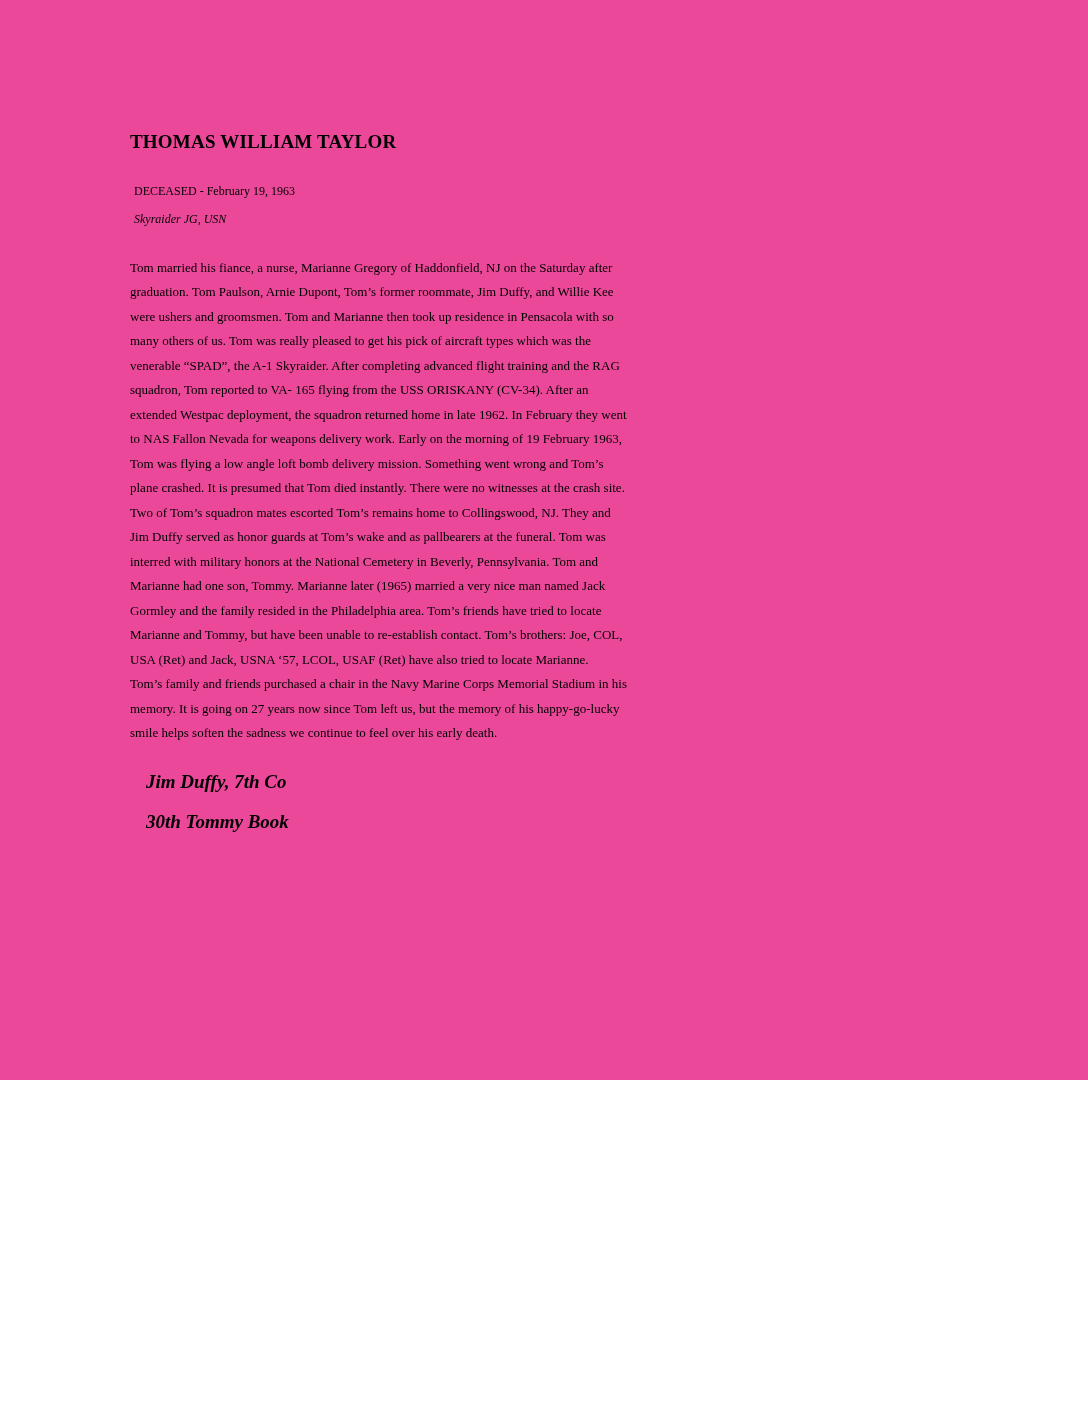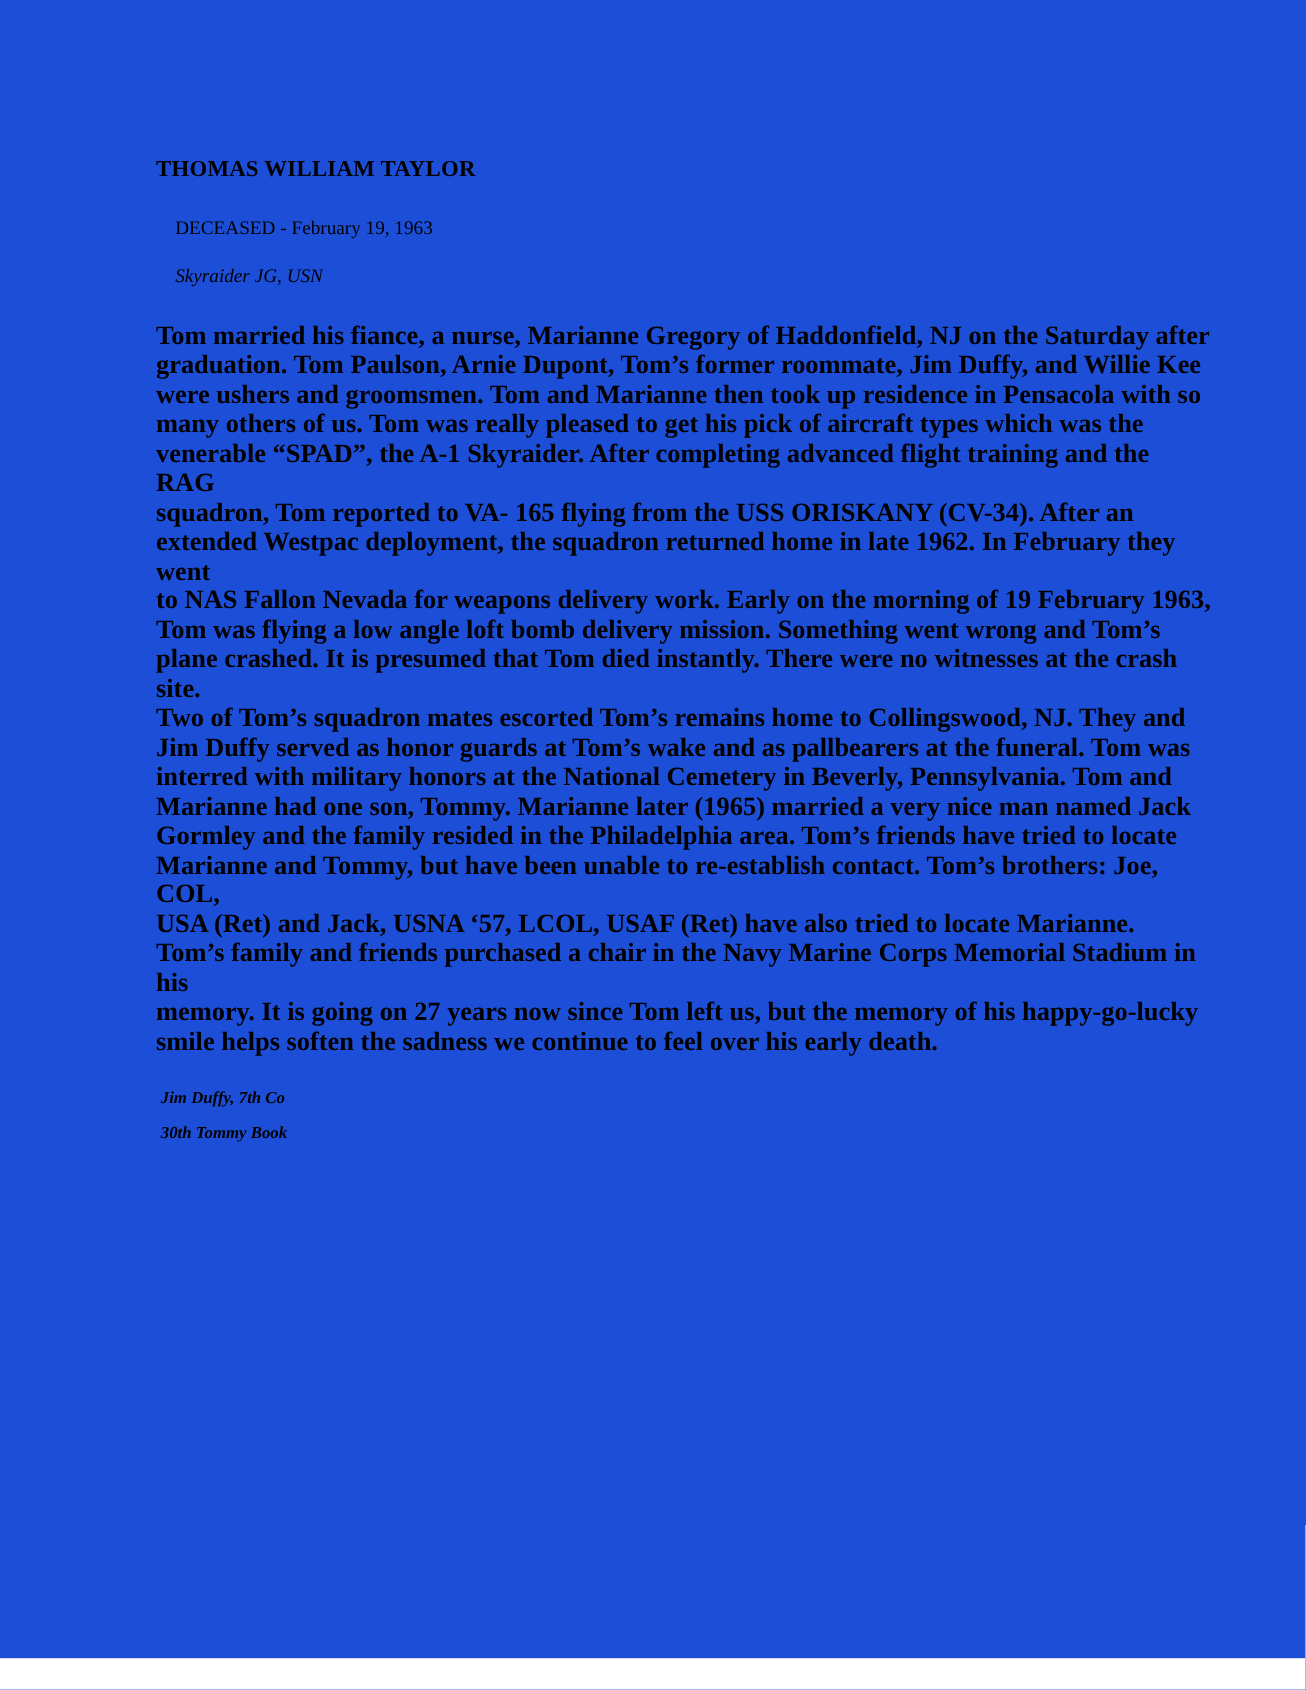--- a/index.html
+++ b/index.html
@@ -3,22 +3,22 @@
 <meta charset="utf-8">
 <style>
   html, body {
     margin: 0;
     padding: 0;
     background: #ffffff;
   }
   .page {
     position: relative;
     width: 1088px;
-    height: 1382px;
-    background: #1d4ed8;
+    height: 1080px;
+    background: #ec4899;
     overflow: hidden;
     font-family: "Liberation Serif", "DejaVu Serif", serif;
     color: #000000;
   }
   .content {
     position: absolute;
     left: 130px;
     top: 130px;
     width: 880px;
   }
@@ -26,37 +26,36 @@
     font-size: 19px;
     font-weight: bold;
     margin: 0 0 24px 0;
     line-height: 24.5px;
     letter-spacing: 0.2px;
   }
   .meta {
     margin: 0 0 24px 0;
   }
   .meta p {
-    margin: 16px;
-    font-size: 16px;
+    margin: 4px;
+    font-size: 12px;
     line-height: 24.5px;
   }
   .italic {
     font-style: italic;
   }
   .body-text {
     margin: 0 0 24px 0;
-    font-size: 22px;
+    font-size: 13px;
     line-height: 24.5px;
     white-space: pre-line;
-    font-weight: bold;
   }
   .signature p {
-    margin: 4px;
-    font-size: 14px;
+    margin: 16px;
+    font-size: 19px;
     line-height: 24.5px;
     font-weight: bold;
     font-style: italic;
   }
 </style>
 </head>
 <body>
 
 <div class="page">
   <div class="content">

